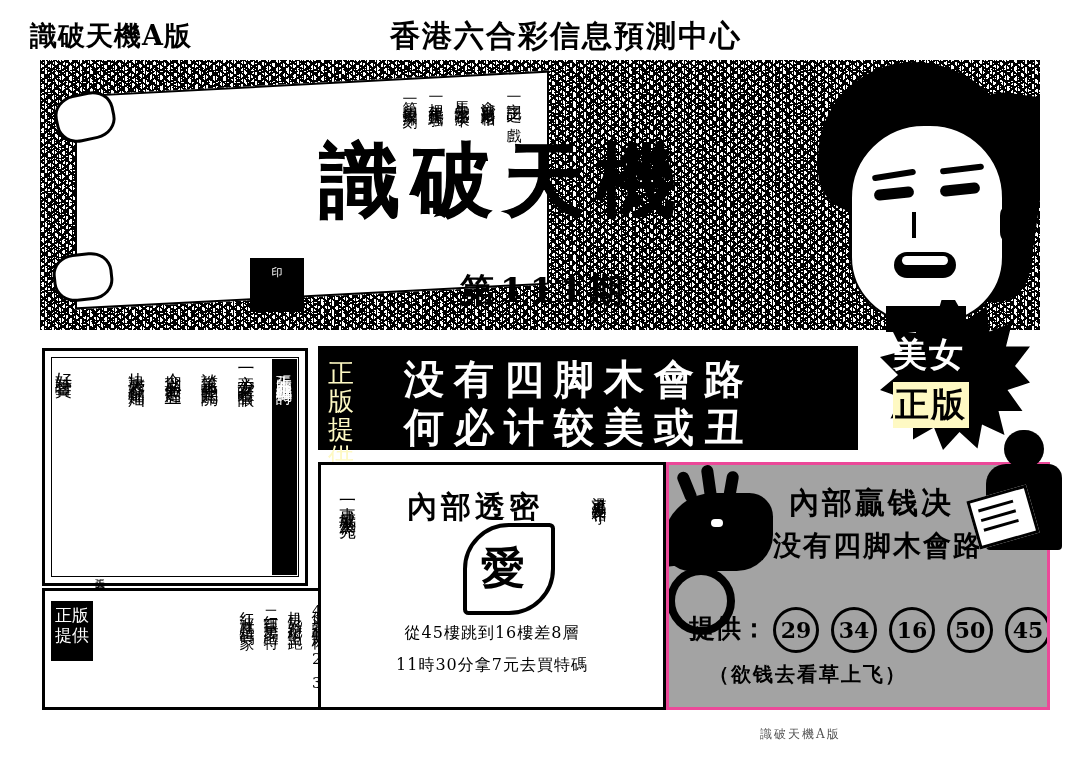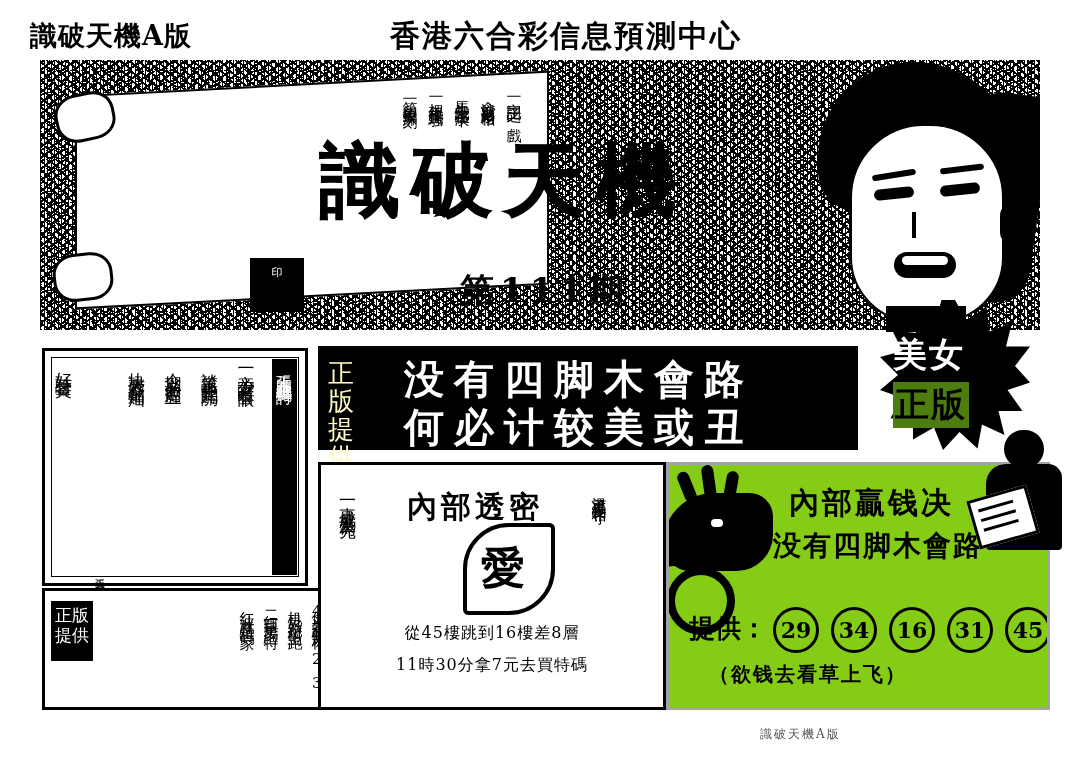--- a/index.html
+++ b/index.html
@@ -79,21 +79,21 @@
   
   .burst{position:absolute;left:880px;top:300px;width:150px;height:150px;background:#000;
       clip-path:polygon(50% 0%,58% 14%,71% 4%,73% 21%,88% 15%,84% 31%,100% 31%,90% 44%,
       100% 55%,85% 60%,95% 74%,79% 74%,83% 90%,68% 83%,65% 99%,53% 88%,42% 100%,
       36% 85%,22% 93%,22% 77%,7% 79%,14% 65%,0% 60%,12% 50%,0% 38%,15% 34%,8% 20%,
       24% 22%,23% 6%,37% 14%,41% 0%);}
   .burst-t1{position:absolute;left:893px;top:332px;color:#fff;font-size:34px;font-weight:bold;
       font-family:"DejaVu Serif","Liberation Serif",serif;letter-spacing:2px;}
   .burst-t2{position:absolute;left:893px;top:382px;color:#fff;font-size:34px;font-weight:bold;
       font-family:"DejaVu Serif","Liberation Serif",serif;letter-spacing:2px;
-      background:#4d7c0f;color:#000;padding:0 2px;}
+      background:#fef9c3;color:#000;padding:0 2px;}
 
   
   .poem{position:absolute;left:42px;top:348px;width:260px;height:232px;border:3px solid #000;
         background:#fff;}
   .poem-inner{position:absolute;left:6px;top:6px;right:6px;bottom:6px;border:1px solid #000;}
   .poem-cols{position:absolute;left:8px;top:8px;right:8px;bottom:8px;
         display:flex;flex-direction:row-reverse;justify-content:space-between;}
   .pcol{writing-mode:vertical-rl;text-orientation:upright;
         font-family:"DejaVu Serif","Liberation Serif",serif;font-size:17px;
         line-height:21px;letter-spacing:3px;}
@@ -138,22 +138,22 @@
         font-family:"DejaVu Serif","Liberation Serif",serif;}
   .mbox .note1{position:absolute;left:14px;top:158px;width:314px;text-align:center;
         font-size:16px;font-family:"DejaVu Serif","Liberation Serif",serif;letter-spacing:1px;}
   .mbox .note2{position:absolute;left:14px;top:190px;width:314px;text-align:center;
         font-size:16px;font-family:"DejaVu Serif","Liberation Serif",serif;letter-spacing:1px;}
   .mbox .side{position:absolute;left:268px;top:20px;writing-mode:vertical-rl;
         text-orientation:upright;font-size:15px;letter-spacing:2px;
         font-family:"DejaVu Serif","Liberation Serif",serif;}
 
   
-  .rbox{position:absolute;left:666px;top:462px;width:378px;height:242px;border:3px solid #a3a3a3;
-        background:#84cc16;overflow:hidden;}
+  .rbox{position:absolute;left:666px;top:462px;width:378px;height:242px;border:3px solid #ec4899;
+        background:#a3a3a3;overflow:hidden;}
   .dragon{position:absolute;left:-42px;top:10px;width:160px;height:160px;}
   .d-head{position:absolute;left:36px;top:18px;width:110px;height:78px;background:#000;
         border-radius:56px 26px 40px 30px;}
   .d-snout{position:absolute;left:16px;top:56px;width:78px;height:34px;background:#000;
         border-radius:20px 8px 8px 24px;transform:rotate(-6deg);}
   .d-eye{position:absolute;left:84px;top:44px;width:12px;height:8px;background:#fff;
         border-radius:6px;}
   .d-horn{position:absolute;background:#000;}
   .d-h1{left:54px;top:-4px;width:12px;height:32px;border-radius:6px;transform:rotate(-22deg);}
   .d-h2{left:76px;top:-10px;width:12px;height:36px;border-radius:6px;transform:rotate(-8deg);}
@@ -292,21 +292,21 @@
     <div class="d-eye"></div>
     <div class="d-ring"></div>
   </div>
   <div class="title">內部贏钱决</div>
   <div class="l1">没有四脚木會路</div>
   <div class="prov">提供：</div>
   <div class="nums">
     <div class="num">29</div>
     <div class="num">34</div>
     <div class="num">16</div>
-    <div class="num">31</div>
+    <div class="num">50</div>
     <div class="num">45</div>
   </div>
   <div class="foot">（欲钱去看草上飞）</div>
 </div>
 
 <div class="man">
   <div class="m-head"></div>
   <div class="m-body"></div>
   <div class="m-paper">
     <div class="m-line" style="top:8px"></div>

